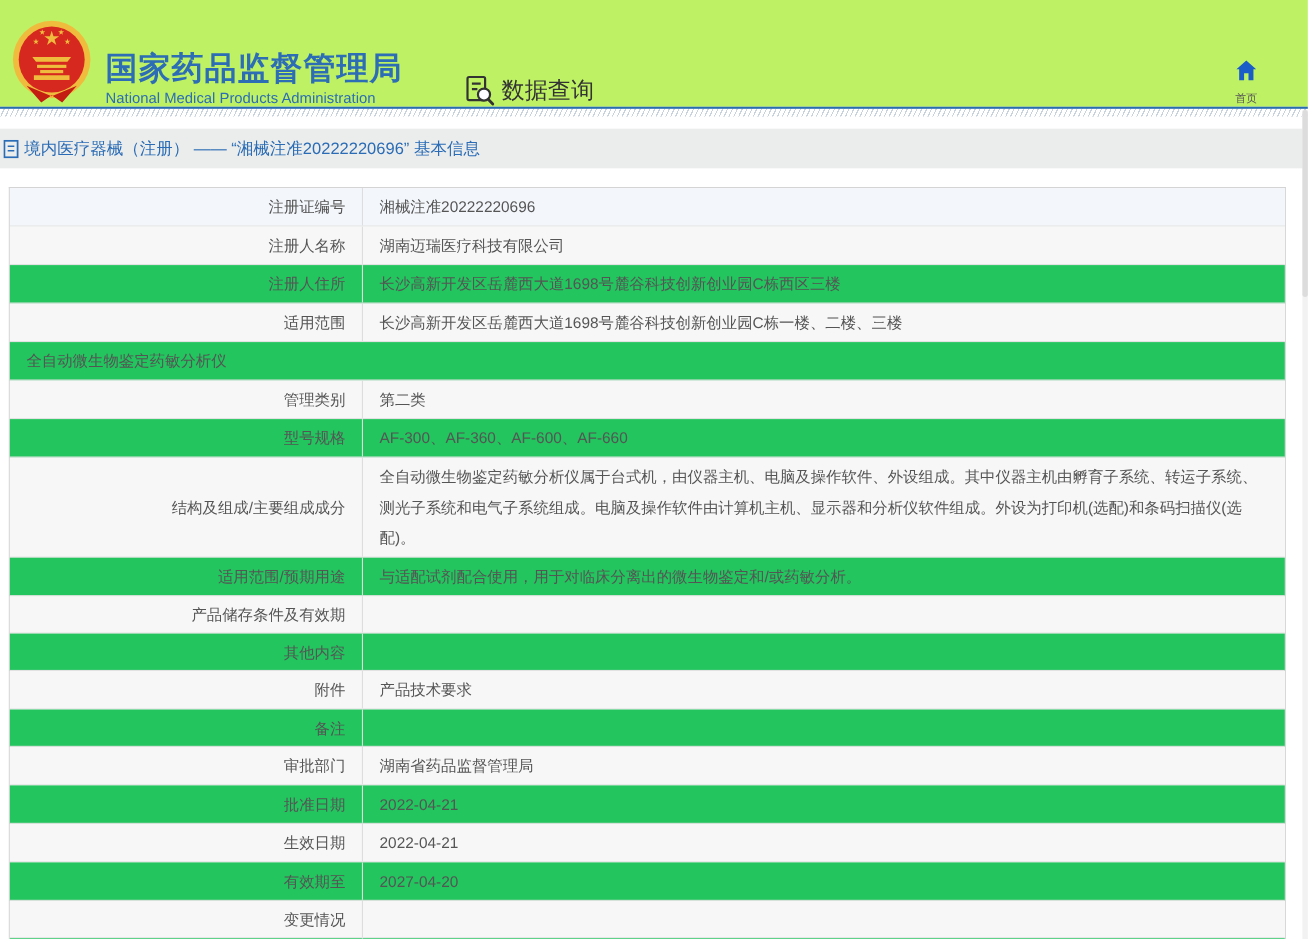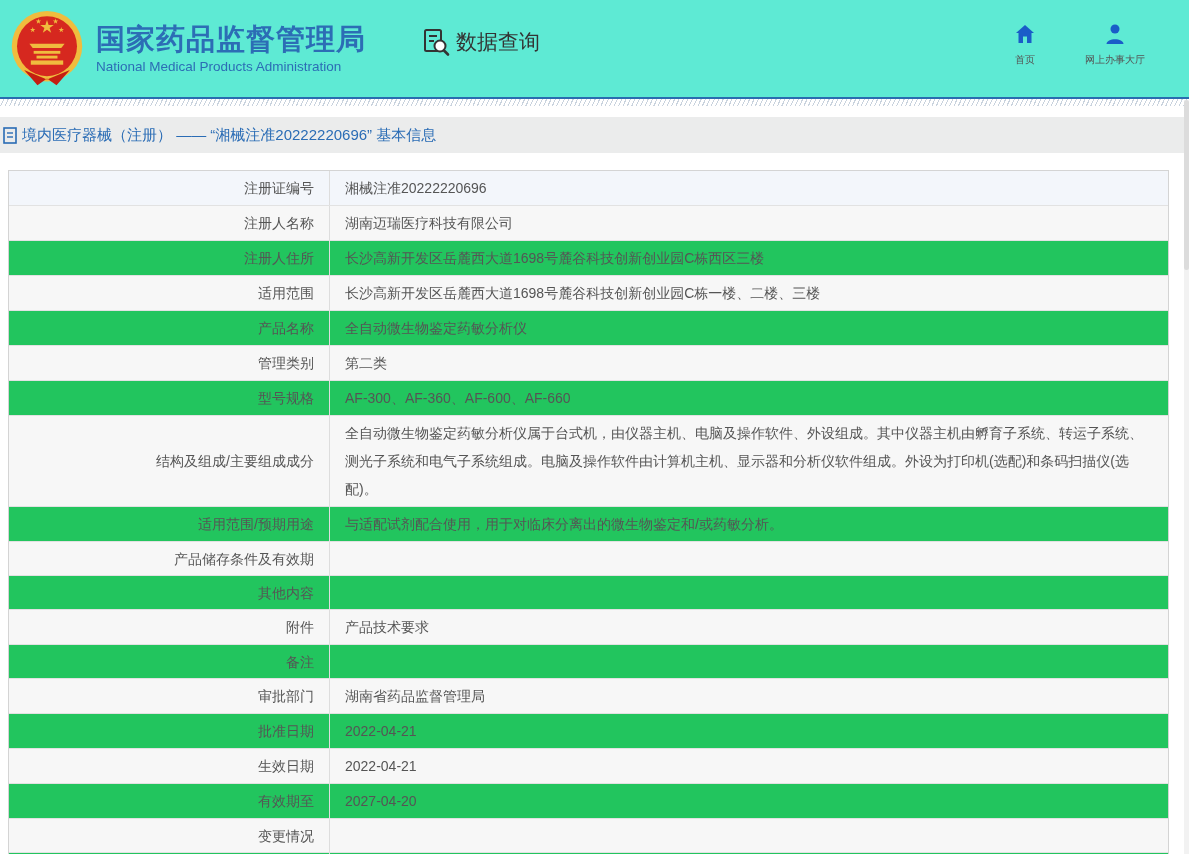--- a/index.html
+++ b/index.html
@@ -8,23 +8,23 @@
     background: #ffffff;
     font-family: "Liberation Sans", "DejaVu Sans", sans-serif;
     overflow: hidden;
     position: relative;
   }
 
   
   .header {
     height: 97px;
     display: flex;
-    align-items: center;
+    align-items: flex-end;
     padding-left: 8px;
-    background: #5eead4;
+    background: #bef264;
   }
   .emblem { width: 78px; height: 80px; flex: 0 0 auto; }
   .brand { margin-left: 10px; }
   .brand-cn {
     font-size: 29px; font-weight: bold; color: #2c6db5;
     letter-spacing: 1px; line-height: 1.15;
   }
   .brand-en { font-size: 13.5px; color: #2c6db5; margin-top: 2px; }
 
   .query {
@@ -138,27 +138,20 @@
     <span class="query-label">数据查询</span>
   </div>
 
   <div class="nav">
     <div class="nav-item">
       <svg viewBox="0 0 24 24">
         <path d="M12 3 L3 11 H5.5 V21 H10 V14.5 H14 V21 H18.5 V11 H21 Z" fill="#1a5dc8"></path>
       </svg>
       <span class="nav-label">首页</span>
     </div>
-    <div class="nav-item">
-      <svg viewBox="0 0 24 24">
-        <circle cx="12" cy="7" r="4.5" fill="#1a5dc8"></circle>
-        <path d="M3.5 22 C3.5 15.5 20.5 15.5 20.5 22 Z" fill="#1a5dc8"></path>
-      </svg>
-      <span class="nav-label">网上办事大厅</span>
-    </div>
   </div>
 </div>
 
 <div class="blue-rule"></div>
 <div class="hatch-band"></div>
 
 <div class="crumb-bar">
   <svg class="crumb-icon" viewBox="0 0 15 17">
     <rect x="1" y="1" width="12" height="15" fill="none" stroke="#2a6cb5" stroke-width="1.6"></rect>
     <line x1="4" y1="6" x2="10" y2="6" stroke="#2a6cb5" stroke-width="1.4"></line>
@@ -186,23 +179,20 @@
       </div>
     <div class="cell-value">长沙高新开发区岳麓西大道1698号麓谷科技创新创业园C栋西区三楼</div>
   </div>
     <div class="table-row">
     <div class="cell-label">
         <span class="lab-text">适用范围</span>
       </div>
     <div class="cell-value">长沙高新开发区岳麓西大道1698号麓谷科技创新创业园C栋一楼、二楼、三楼</div>
   </div>
     <div class="table-row">
-    <div class="cell-label">
-        <span class="lab-text">产品名称</span>
-      </div>
     <div class="cell-value">全自动微生物鉴定药敏分析仪</div>
   </div>
     <div class="table-row">
     <div class="cell-label">
         <span class="lab-text">管理类别</span>
       </div>
     <div class="cell-value">第二类</div>
   </div>
     <div class="table-row">
     <div class="cell-label">

